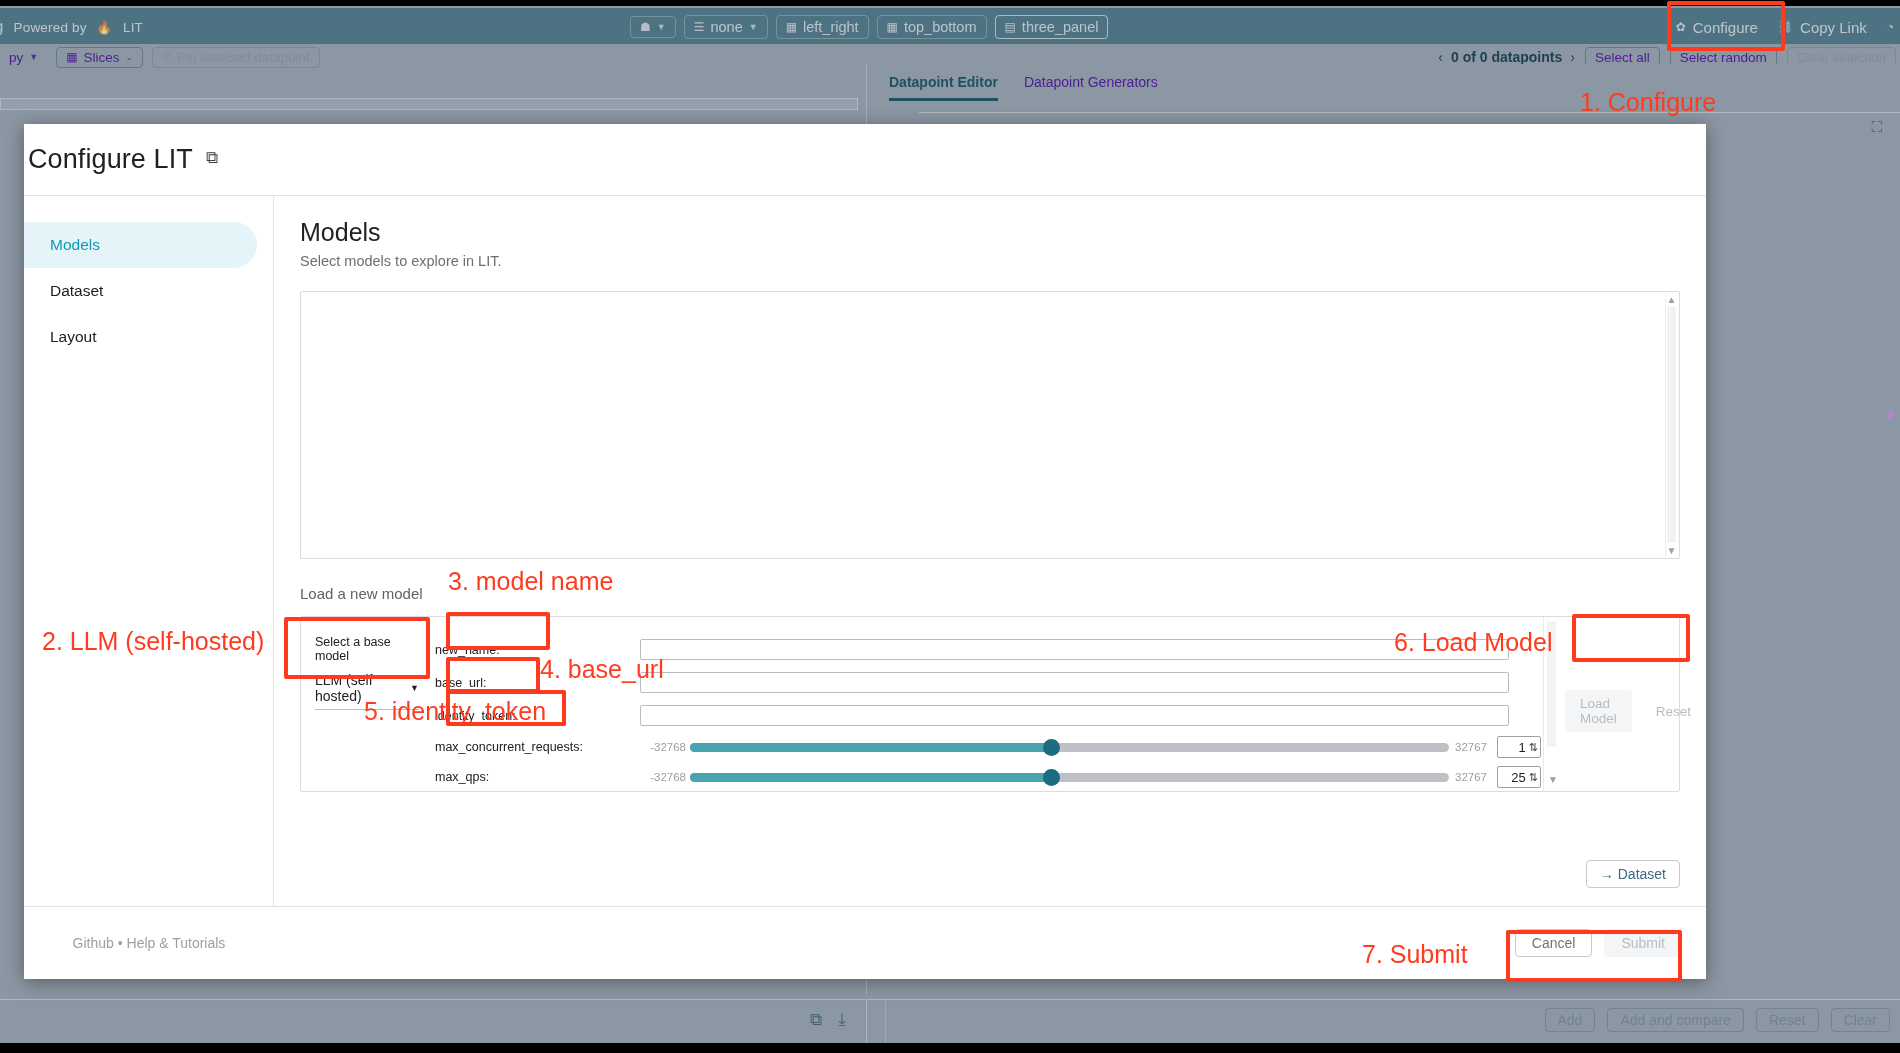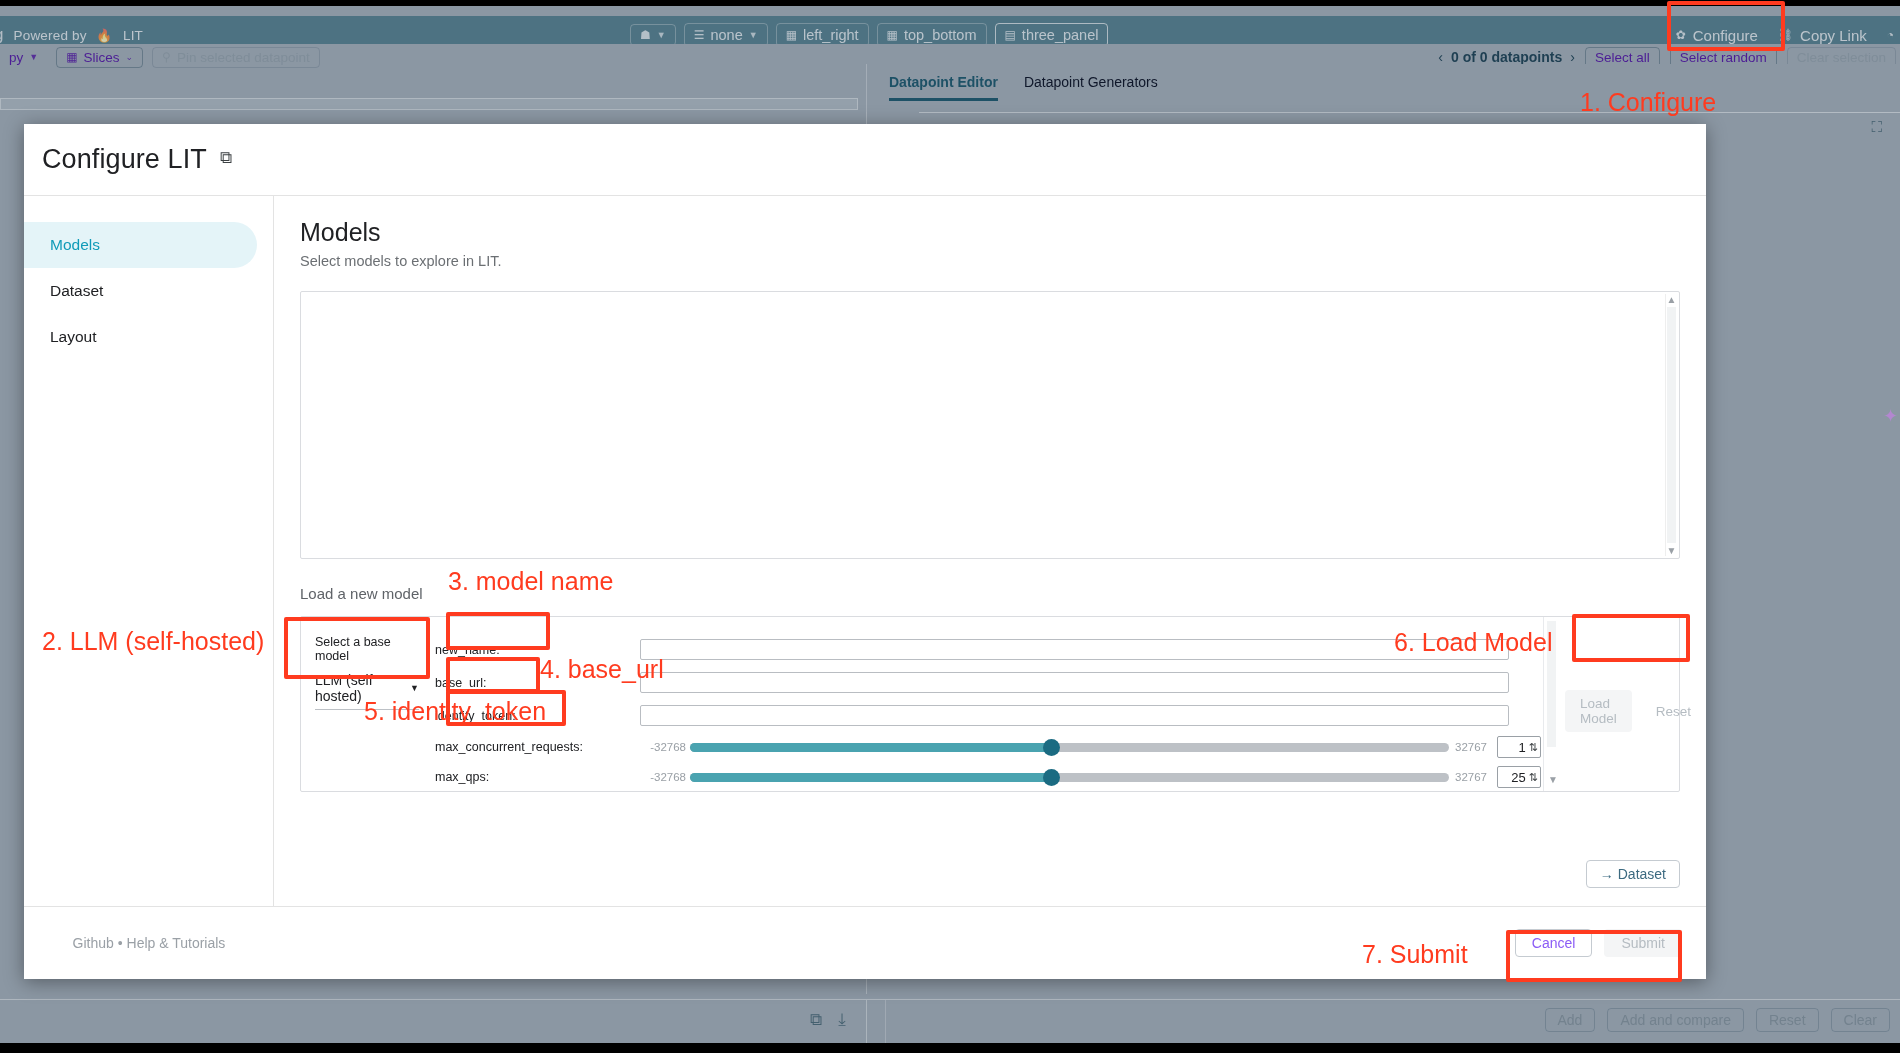--- a/index.html
+++ b/index.html
@@ -13,21 +13,21 @@
   #root {
     position: relative;
     width: 1900px; height: 1053px;
     background: #8b97a3;
   }
 
   
   .app-layer { position:absolute; inset:0; }
 
   .topbar {
-    position: absolute; left:0; top:16px; width:1900px; height:38px;
+    position: absolute; left:0; top:8px; width:1900px; height:38px;
     background:#22596b; display:flex; align-items:center;
   }
   .topbar::after{content:"";position:absolute;inset:0;background:rgba(139,151,163,.42);pointer-events:none;}
   .tb-left { display:flex; align-items:center; gap:10px; padding-left:0px; }
   .brand-g { color:#cfd8de; font-size:17px; margin-left:-6px;}
   .powered { color:#dfe6ea; font-size:13.5px; letter-spacing:.2px;}
   .flame { font-size:13px; }
   .tb-mid { position:absolute; left:630px; top:0; height:38px; display:flex; align-items:center; gap:8px;}
   .tb-chip {
     border:1px solid rgba(255,255,255,.32); border-radius:4px;
@@ -51,21 +51,21 @@
   }
   .pill.dim { color:#7f8d99; border-color:rgba(70,90,110,.25); }
   .tb2-right { position:absolute; right:4px; display:flex; align-items:center; gap:10px;}
   .dp-count { color:#1e3f52; font-size:14px; display:flex; gap:8px; align-items:center;}
 
   .panel-tabs {
     position:absolute; left:866px; top:64px; width:1034px; height:48px;
     background:#8b97a3; border-left:1px solid rgba(255,255,255,.22);
   }
   .ptabs { display:flex; gap:26px; padding-left:22px; padding-top:10px; }
-  .ptab { font-size:14px; color:#0f172a; padding-bottom:8px; }
+  .ptab { font-size:14px; color:#4c1d95; padding-bottom:8px; }
   .ptab.sel { color:#1d5166; font-weight:bold; border-bottom:3px solid #1d5166;}
   .ptabs-rule { position:absolute; left:52px; top:48px; width:1000px; height:1px; background:rgba(255,255,255,.35); }
 
   .left-panel-box{
     position:absolute;left:0;top:98px;width:858px;height:12px;background:#94a0ab;border:1px solid rgba(255,255,255,.25);
   }
   .expand-icon{position:absolute;right:18px;top:118px;color:#44606f;font-size:15px;}
   .right-chevron{position:absolute;right:2px;top:405px;color:#b387d0;font-size:18px;}
 
   .bottombar {
@@ -79,21 +79,21 @@
   .bb-sep2{position:absolute;left:885px;top:0;width:1px;height:44px;background:rgba(255,255,255,.18);}
   .black-top{position:absolute;left:0;top:0;width:1900px;height:6px;background:#000;}
   .black-bot{position:absolute;left:0;bottom:0;width:1900px;height:10px;background:#000;}
   .vline-1{position:absolute;left:866px;top:64px;width:1px;height:930px;background:rgba(255,255,255,.25);}
 
   
   .modal {
     position:absolute; left:24px; top:124px; width:1682px; height:855px;
     background:#fff; box-shadow:0 3px 18px rgba(0,0,0,.38);
   }
-  .modal-header { height:72px; display:flex; align-items:center; padding-left:18px; border-bottom:1px solid #e3e3e3;}
+  .modal-header { height:72px; display:flex; align-items:center; padding-left:4px; border-bottom:1px solid #e3e3e3;}
   .modal-title { font-size:27px; color:#202124; font-weight:400; letter-spacing:.1px;}
   .ext-icon { margin-left:13px; font-size:17px; color:#3c4043; position:relative; top:-2px;}
 
   .modal-body { display:flex; height:710px; }
   .side-nav { width:250px; border-right:1px solid #e3e3e3; padding-top:26px; }
   .nav-item {
     height:46px; display:flex; align-items:center; padding-left:26px;
     font-size:15.5px; color:#202124; border-radius:0 24px 24px 0; margin-right:16px;
   }
   .nav-item.sel { background:#e4f4f8; color:#0f9bb8; }
@@ -161,21 +161,21 @@
   }
 
   .modal-footer {
     height:72px; border-top:1px solid #e3e3e3; display:flex; align-items:center; position:relative;
   }
   .footer-links { width:250px; text-align:center; font-size:14px; color:#9aa0a6; }
   .footer-status { padding-left:30px; font-size:13.5px; line-height:1.45; color:#80868b;}
   .red-val { color:#e8453c; font-weight:bold; }
   .teal-val { color:#1a9bb5; }
   .footer-btns { position:absolute; right:24px; display:flex; gap:12px; align-items:center; }
-  .btn-cancel { border:1px solid #c5cbd1; border-radius:4px; color:#8b5cf6; font-size:14px; padding:5px 16px; background:#fff;}
+  .btn-cancel { border:1px solid #c5cbd1; border-radius:4px; color:#737373; font-size:14px; padding:5px 16px; background:#fff;}
   .btn-submit { border:1px solid transparent; border-radius:4px; color:#b5bcc2; font-size:14px; padding:5px 16px; background:#f4f5f6;}
 
   
   .ann-box { position:absolute; border:4px solid #ff3b1f; border-radius:2px; pointer-events:none; }
   .ann-text { position:absolute; color:#ff3b1f; font-size:25px; white-space:nowrap; }
 </style>
 </head>
 <body>
 
 <div id="root">

